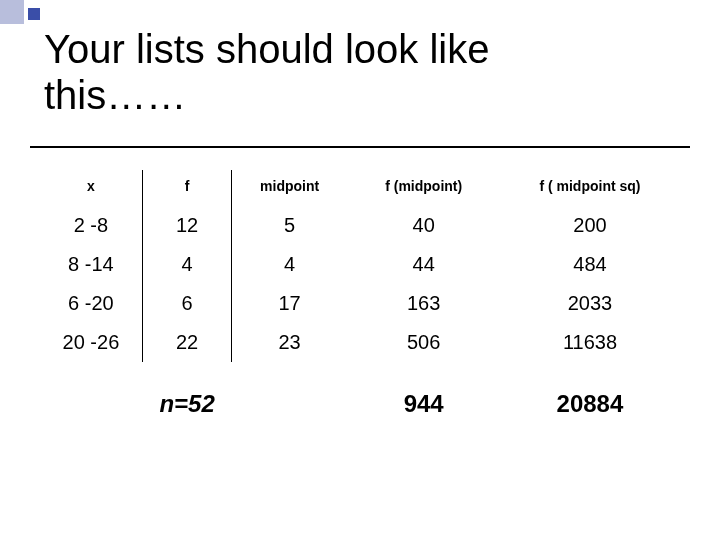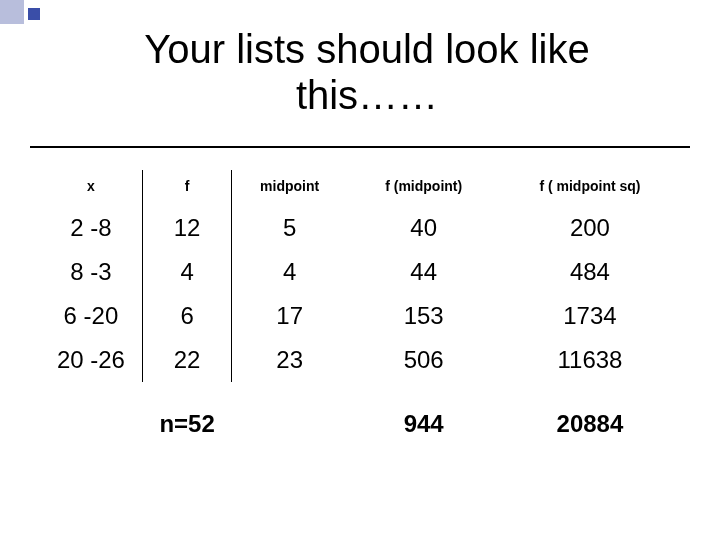--- a/index.html
+++ b/index.html
@@ -37,21 +37,20 @@
   }
   .title {
     position: absolute;
     top: 26px;
     left: 44px;
     right: 30px;
     font-size: 40px;
     line-height: 1.15;
     font-weight: 400;
     white-space: pre-line;
-    text-align: center;
   }
   .title-rule {
     position: absolute;
     top: 146px;
     left: 30px;
     right: 30px;
     height: 0;
     border-top: 2px solid #000;
   }
 
@@ -72,40 +71,41 @@
   col.c-fm  { width: 24%; }
   col.c-fms { width: 28%; }
 
   th {
     font-size: 14px;
     font-weight: bold;
     text-align: center;
     padding: 8px 4px 12px 4px;
   }
   td {
-    font-size: 24px;
+    font-size: 20px;
     text-align: center;
     padding: 8px 4px;
   }
   
   .vline-right {
     border-right: 1.5px solid #000;
   }
 
   
   tr.totals td {
     font-size: 24px;
     font-weight: bold;
     padding-top: 28px;
   }
   tr.totals td:nth-child(1) {
     border: none;
   }
   tr.totals td:nth-child(2) {
     border: none;
+    font-style: italic;
   }
 
 </style>
 </head>
 <body>
 
 <div class="corner-deco">
   <div class="sq1"></div>
   <div class="sq2"></div>
 </div>
@@ -134,32 +134,32 @@
     </thead>
     <tbody>
       <tr>
         <td class="vline-right">2 -8</td>
         <td class="vline-right">12</td>
         <td>5</td>
         <td>40</td>
         <td>200</td>
       </tr>
       <tr>
-        <td class="vline-right">8 -3</td>
+        <td class="vline-right">8 -14</td>
         <td class="vline-right">4</td>
         <td>4</td>
         <td>44</td>
         <td>484</td>
       </tr>
       <tr>
         <td class="vline-right">6 -20</td>
         <td class="vline-right">6</td>
         <td>17</td>
-        <td>153</td>
-        <td>1734</td>
+        <td>163</td>
+        <td>2033</td>
       </tr>
       <tr>
         <td class="vline-right">20 -26</td>
         <td class="vline-right">22</td>
         <td>23</td>
         <td>506</td>
         <td>11638</td>
       </tr>
       <tr class="totals">
         <td></td>

